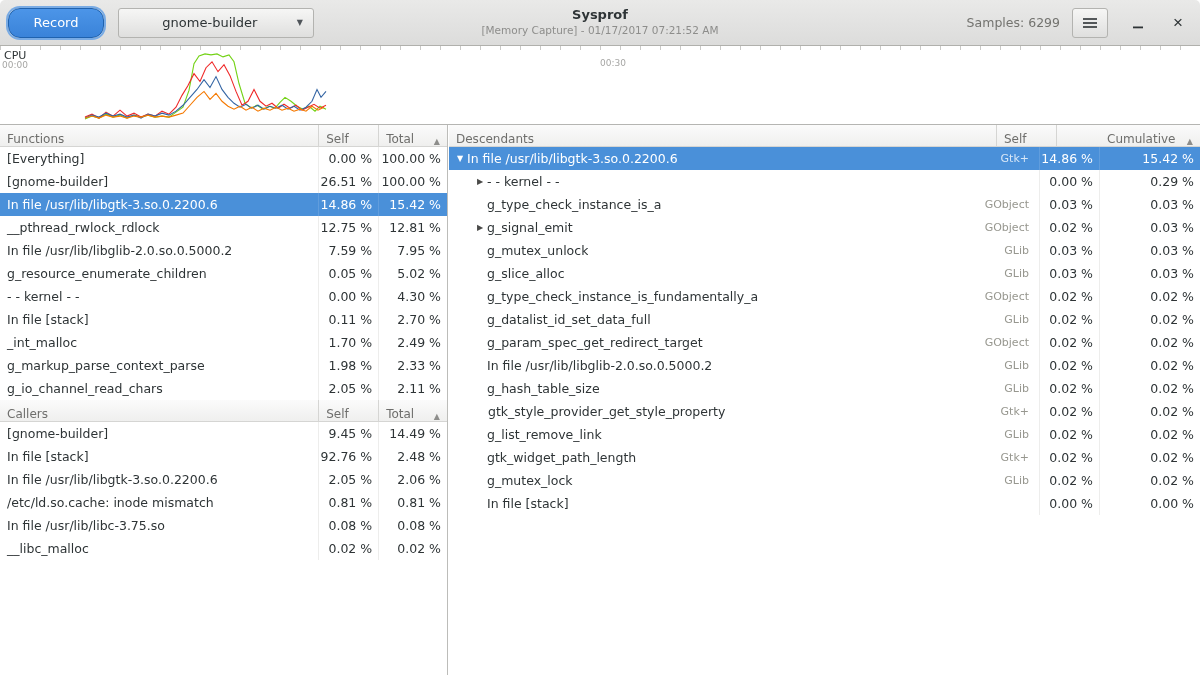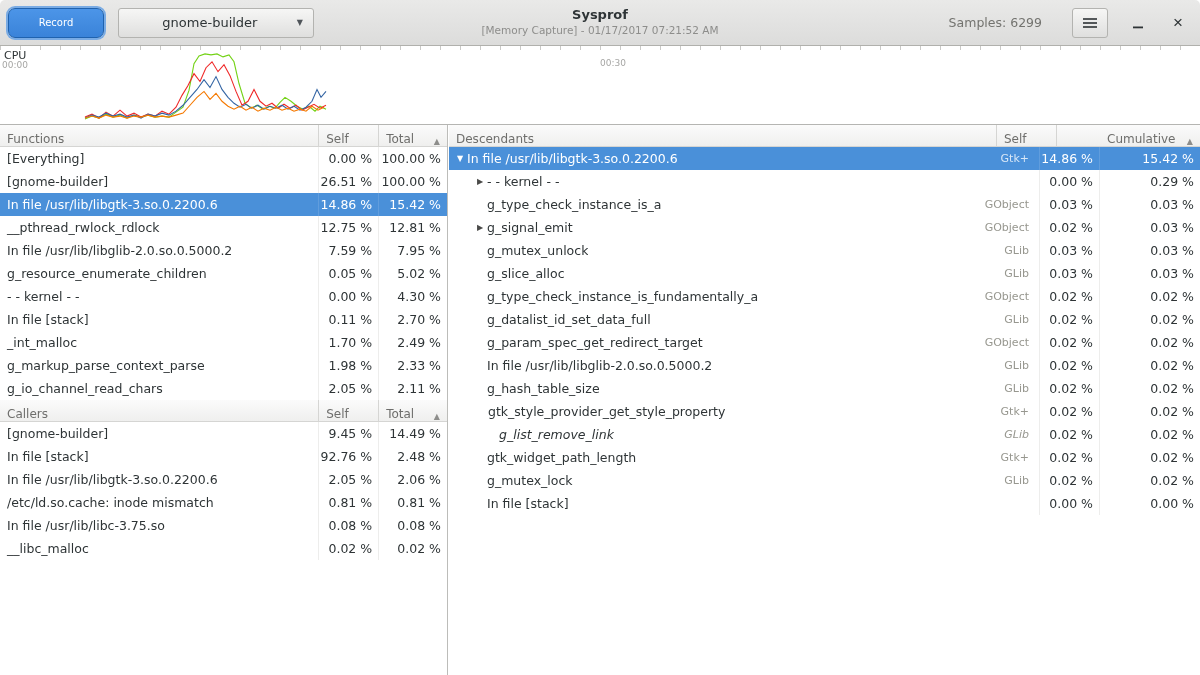--- a/index.html
+++ b/index.html
@@ -3,33 +3,33 @@
 <meta charset="utf-8">
 <style>
   * { margin:0; padding:0; box-sizing:border-box; }
   html,body { width:1200px; height:675px; overflow:hidden; background:#ffffff;
     font-family:"DejaVu Sans","Liberation Sans",sans-serif; color:#2e3436; }
 
   
   .headerbar { position:absolute; top:0; left:0; width:1200px; height:46px;
     background:linear-gradient(#e9e9e8,#dcdcdb); border-bottom:1px solid #b0b0ac;
     display:flex; align-items:center; padding:0 8px; border-radius:5px 5px 0 0; }
-  .btn-record { width:96px; height:30px; border-radius:7px; border:1px solid #1f62ae;
-    background:linear-gradient(#4c95e8,#3a83d9); color:#fff; font-size:10px;
+  .btn-record { width:96px; height:30px; border-radius:12px; border:1px solid #1f62ae;
+    background:linear-gradient(#4c95e8,#3a83d9); color:#fff; font-size:13px;
     font-family:inherit; box-shadow:0 0 0 2px #79abe4; cursor:pointer; }
   .btn-process { margin-left:14px; width:196px; height:30px; border-radius:3px;
     border:1px solid #b3b3b0; background:linear-gradient(#f6f6f5,#dfdfde);
     display:flex; align-items:center; padding:0 10px; font-size:13px; cursor:pointer; }
   .btn-process .plabel { flex:1; text-align:center; }
   .btn-process .parrow { font-size:8px; color:#50555a; margin-left:6px; }
   .titleblock { position:absolute; left:300px; right:300px; top:7px; text-align:center; }
   .wtitle { font-size:13px; font-weight:bold; color:#2e3436; }
   .wsubtitle { font-size:10.5px; color:#8d8d8b; margin-top:2px; }
   .hb-right { margin-left:auto; display:flex; align-items:center; }
-  .samples { font-size:12.5px; color:#73736f; margin-right:30px; }
+  .samples { font-size:12.5px; color:#73736f; margin-right:12px; }
   .btn-menu { width:36px; height:30px; border-radius:3px; border:1px solid #b3b3b0;
     background:linear-gradient(#f6f6f5,#dfdfde); display:flex; align-items:center;
     justify-content:center; cursor:pointer; }
   .winctl { width:28px; height:30px; display:flex; align-items:center;
     justify-content:center; cursor:pointer; background:none; border:none; }
   .btn-min { margin-left:16px; }
   .btn-close { margin-left:12px; font-size:17px; line-height:1; color:#2e3436; }
 
   
   .cpu-area { position:absolute; top:46px; left:0; width:1200px; height:79px;
@@ -360,21 +360,21 @@
         <div class="row">
           <div class="cell c-dname" style="padding-left: 25px;">
             <div class="expander"></div>
             <div class="dname-text">gtk_style_provider_get_style_property</div>
             <div class="lib">Gtk+</div>
           </div>
           <div class="cell c-num">0.02 %</div>
           <div class="cell c-cum">0.02 %</div>
         </div>
         <div class="row">
-          <div class="cell c-dname" style="padding-left: 36px; font-style: italic;">
+          <div class="cell c-dname" style="padding-left: 24px;">
             <div class="expander"></div>
             <div class="dname-text">g_list_remove_link</div>
             <div class="lib">GLib</div>
           </div>
           <div class="cell c-num">0.02 %</div>
           <div class="cell c-cum">0.02 %</div>
         </div>
         <div class="row">
           <div class="cell c-dname" style="padding-left: 24px;">
             <div class="expander"></div>

